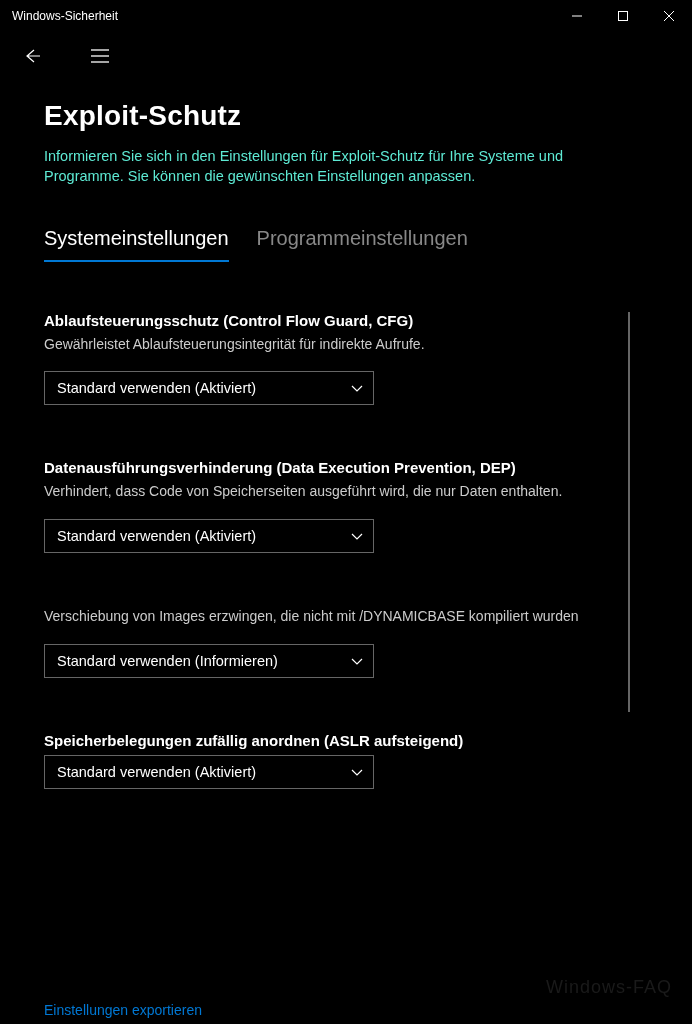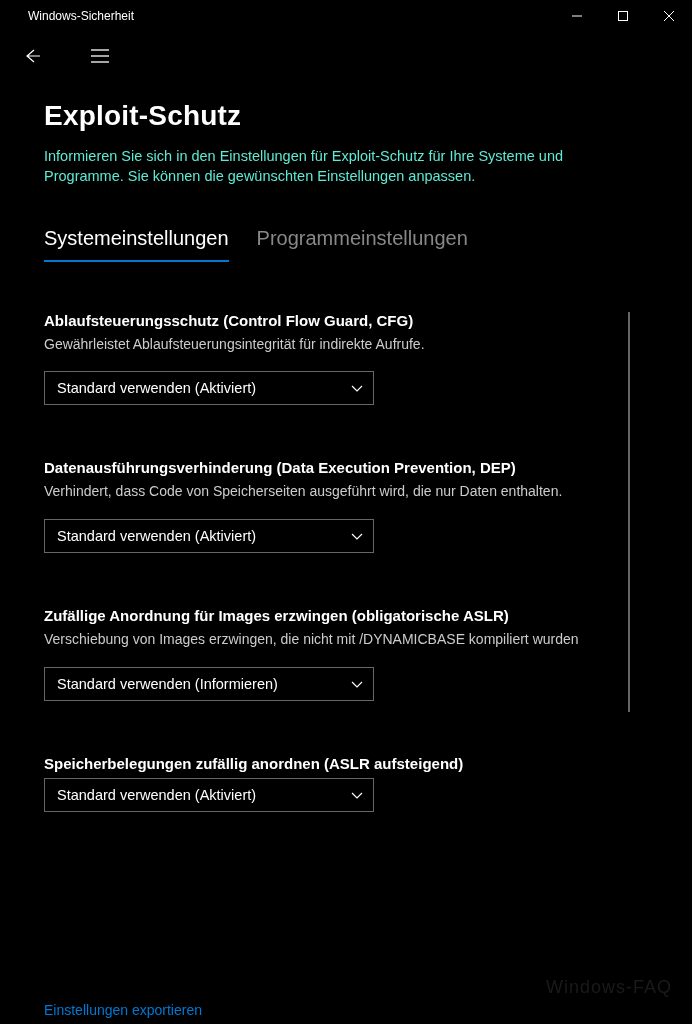--- a/index.html
+++ b/index.html
@@ -14,21 +14,21 @@
       width: 692px;
       height: 1024px;
       overflow: hidden;
       position: relative;
     }
     .titlebar {
       height: 32px;
       display: flex;
       align-items: center;
       justify-content: space-between;
-      padding-left: 28px;
+      padding-left: 12px;
     }
     .titlebar-title {
       font-size: 12px;
       color: #ffffff;
     }
     .window-controls {
       display: flex;
       height: 100%;
     }
     .win-btn {
@@ -226,21 +226,20 @@
         <span class="dropdown-value">Standard verwenden (Aktiviert)</span>
         <span class="dropdown-chevron">
           <svg width="12" height="8" viewBox="0 0 12 8">
               <path d="M1 1 L6 6 L11 1" stroke="currentColor" stroke-width="1.2" fill="none"></path>
             </svg>
         </span>
       </div>
     </div>
 
     <div class="setting-block">
-      <div class="setting-title">Zufällige Anordnung für Images erzwingen (obligatorische ASLR)</div>
       <div class="setting-desc">Verschiebung von Images erzwingen, die nicht mit /DYNAMICBASE kompiliert wurden</div>
       <div class="dropdown">
         <span class="dropdown-value">Standard verwenden (Informieren)</span>
         <span class="dropdown-chevron">
           <svg width="12" height="8" viewBox="0 0 12 8">
               <path d="M1 1 L6 6 L11 1" stroke="currentColor" stroke-width="1.2" fill="none"></path>
             </svg>
         </span>
       </div>
     </div>

